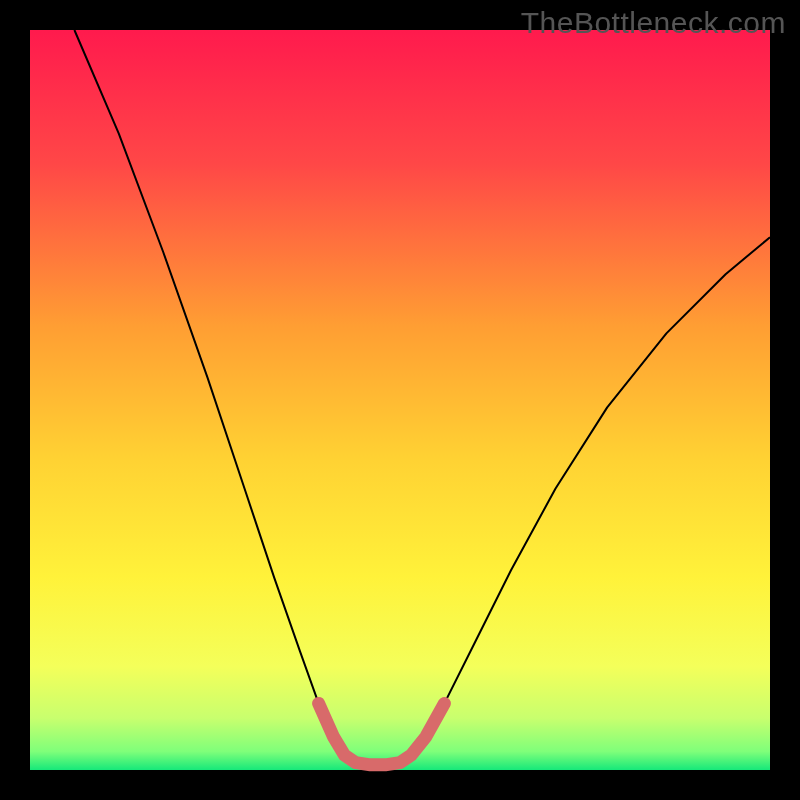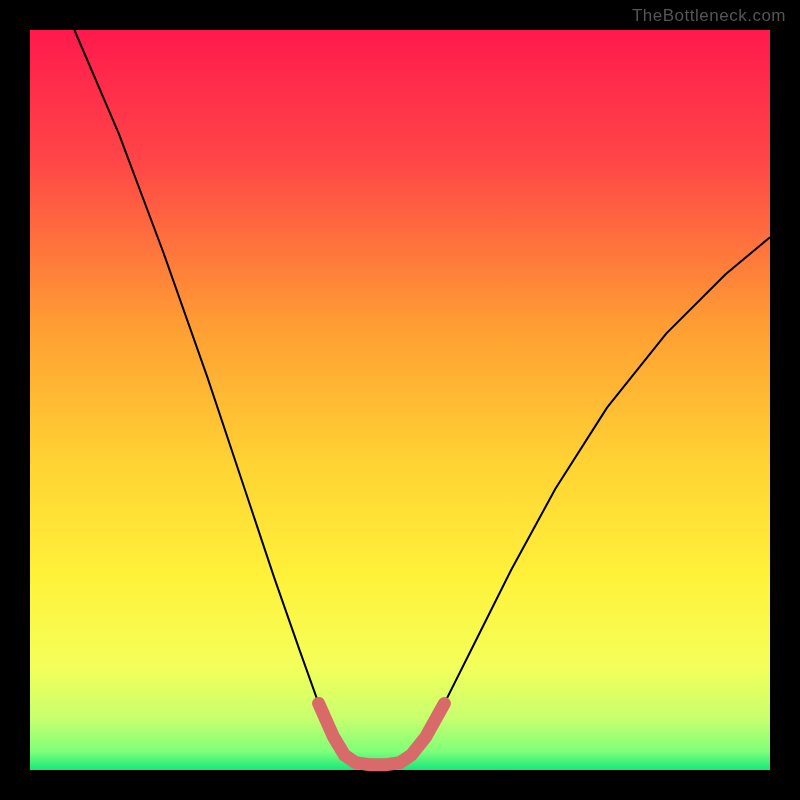--- a/index.html
+++ b/index.html
@@ -14,21 +14,21 @@
   .stage {
     position: relative;
     width: 800px;
     height: 800px;
   }
   .watermark {
     position: absolute;
     top: 6px;
     right: 14px;
     color: #555;
-    font-size: 17px;
+    font-size: 30px;
     font-weight: 500;
     letter-spacing: 0.5px;
     z-index: 5;
   }
   svg.plot {
     position: absolute;
     left: 0;
     top: 0;
     width: 800px;
     height: 800px;

